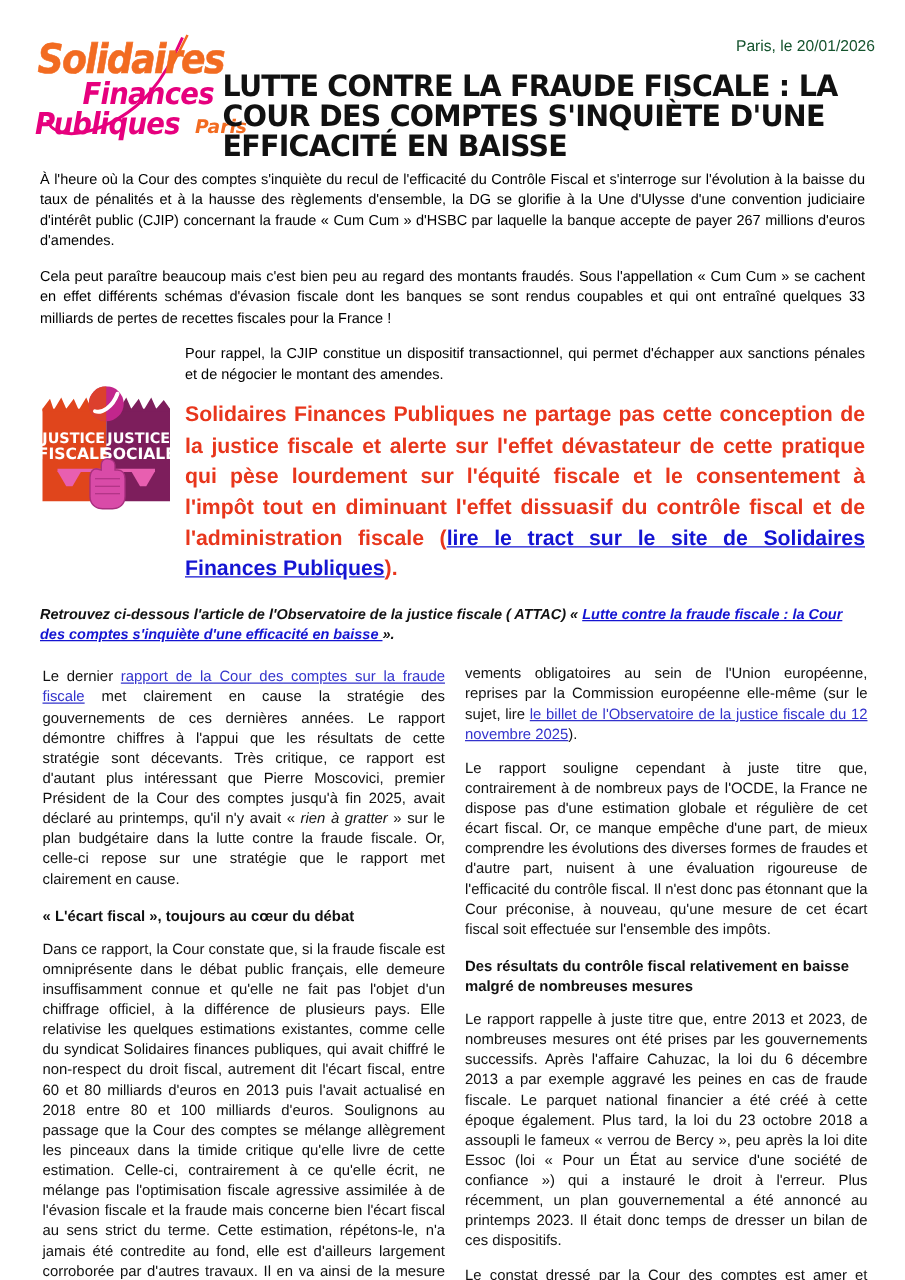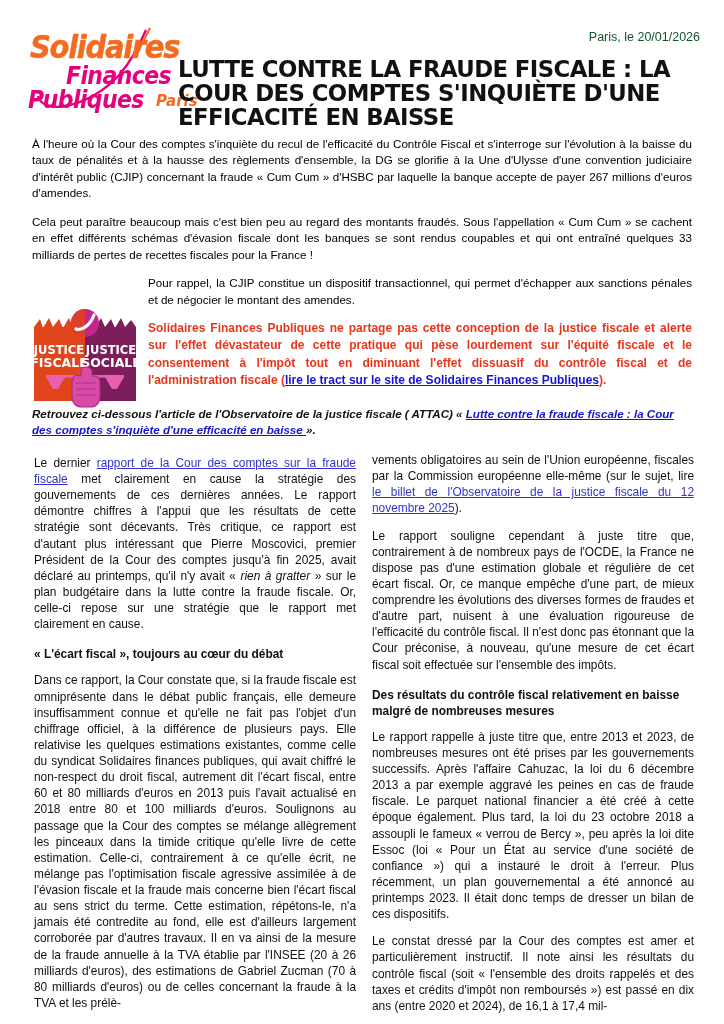--- a/index.html
+++ b/index.html
@@ -146,21 +146,21 @@
     position: absolute;
     left: 0px;
     top: 34px;
     width: 106px;
     height: 100px;
   }
 
   .red-block {
     color: #E8361C;
     font-weight: bold;
-    font-size: 12px;
+    font-size: 17px;
     line-height: 1.45;
     text-align: justify;
     padding-left: 116px;
     margin: 0 0 10px 0;
   }
   .red-block a, .link {
     color: #1414D2;
     text-decoration: underline;
   }
 
@@ -289,21 +289,21 @@
 
     <div class="col">
       <p><span>Le dernier </span><a href="#" class="link">rapport de la Cour des comptes sur la fraude fiscale</a><span> met clairement en cause la stratégie des gouvernements de ces dernières années. Le rapport démontre chiffres à l'appui que les résultats de cette stratégie sont décevants. Très critique, ce rapport est d'autant plus intéressant que Pierre Moscovici, premier Président de la Cour des comptes jusqu'à fin 2025, avait déclaré au printemps, qu'il n'y avait « </span><em>rien à gratter</em><span> » sur le plan budgétaire dans la lutte contre la fraude fiscale. Or, celle-ci repose sur une stratégie que le rapport met clairement en cause.</span></p>
 
       <h3>« L'écart fiscal », toujours au cœur du débat</h3>
 
       <p>Dans ce rapport, la Cour constate que, si la fraude fiscale est omniprésente dans le débat public français, elle demeure insuffisamment connue et qu'elle ne fait pas l'objet d'un chiffrage officiel, à la différence de plusieurs pays. Elle relativise les quelques estimations existantes, comme celle du syndicat Solidaires finances publiques, qui avait chiffré le non-respect du droit fiscal, autrement dit l'écart fiscal, entre 60 et 80 milliards d'euros en 2013 puis l'avait actualisé en 2018 entre 80 et 100 milliards d'euros. Soulignons au passage que la Cour des comptes se mélange allègrement les pinceaux dans la timide critique qu'elle livre de cette estimation. Celle-ci, contrairement à ce qu'elle écrit, ne mélange pas l'optimisation fiscale agressive assimilée à de l'évasion fiscale et la fraude mais concerne bien l'écart fiscal au sens strict du terme. Cette estimation, répétons-le, n'a jamais été contredite au fond, elle est d'ailleurs largement corroborée par d'autres travaux. Il en va ainsi de la mesure de la fraude annuelle à la TVA établie par l'INSEE (20 à 26 milliards d'euros), des estimations de Gabriel Zucman (70 à 80 milliards d'euros) ou de celles concernant la fraude à la TVA et les prélè-</p>
     </div>
 
     <div class="col">
-      <p><span>vements obligatoires au sein de l'Union européenne, fiscales par la Commission européenne elle-même (sur le sujet, lire </span><a href="#" class="link">le billet de l'Observatoire de la justice fiscale du 12 novembre 2025</a><span>).</span></p>
+      <p><span>vements obligatoires au sein de l'Union européenne, reprises par la Commission européenne elle-même (sur le sujet, lire </span><a href="#" class="link">le billet de l'Observatoire de la justice fiscale du 12 novembre 2025</a><span>).</span></p>
 
       <p>Le rapport souligne cependant à juste titre que, contrairement à de nombreux pays de l'OCDE, la France ne dispose pas d'une estimation globale et régulière de cet écart fiscal. Or, ce manque empêche d'une part, de mieux comprendre les évolutions des diverses formes de fraudes et d'autre part, nuisent à une évaluation rigoureuse de l'efficacité du contrôle fiscal. Il n'est donc pas étonnant que la Cour préconise, à nouveau, qu'une mesure de cet écart fiscal soit effectuée sur l'ensemble des impôts.</p>
 
       <h3>Des résultats du contrôle fiscal relativement en baisse malgré de nombreuses mesures</h3>
 
       <p>Le rapport rappelle à juste titre que, entre 2013 et 2023, de nombreuses mesures ont été prises par les gouvernements successifs. Après l'affaire Cahuzac, la loi du 6 décembre 2013 a par exemple aggravé les peines en cas de fraude fiscale. Le parquet national financier a été créé à cette époque également. Plus tard, la loi du 23 octobre 2018 a assoupli le fameux « verrou de Bercy », peu après la loi dite Essoc (loi « Pour un État au service d'une société de confiance ») qui a instauré le droit à l'erreur. Plus récemment, un plan gouvernemental a été annoncé au printemps 2023. Il était donc temps de dresser un bilan de ces dispositifs.</p>
 
       <p>Le constat dressé par la Cour des comptes est amer et particulièrement instructif. Il note ainsi les résultats du contrôle fiscal (soit « l'ensemble des droits rappelés et des taxes et crédits d'impôt non remboursés ») est passé en dix ans (entre 2020 et 2024), de 16,1 à 17,4 mil-</p>
     </div>
 

